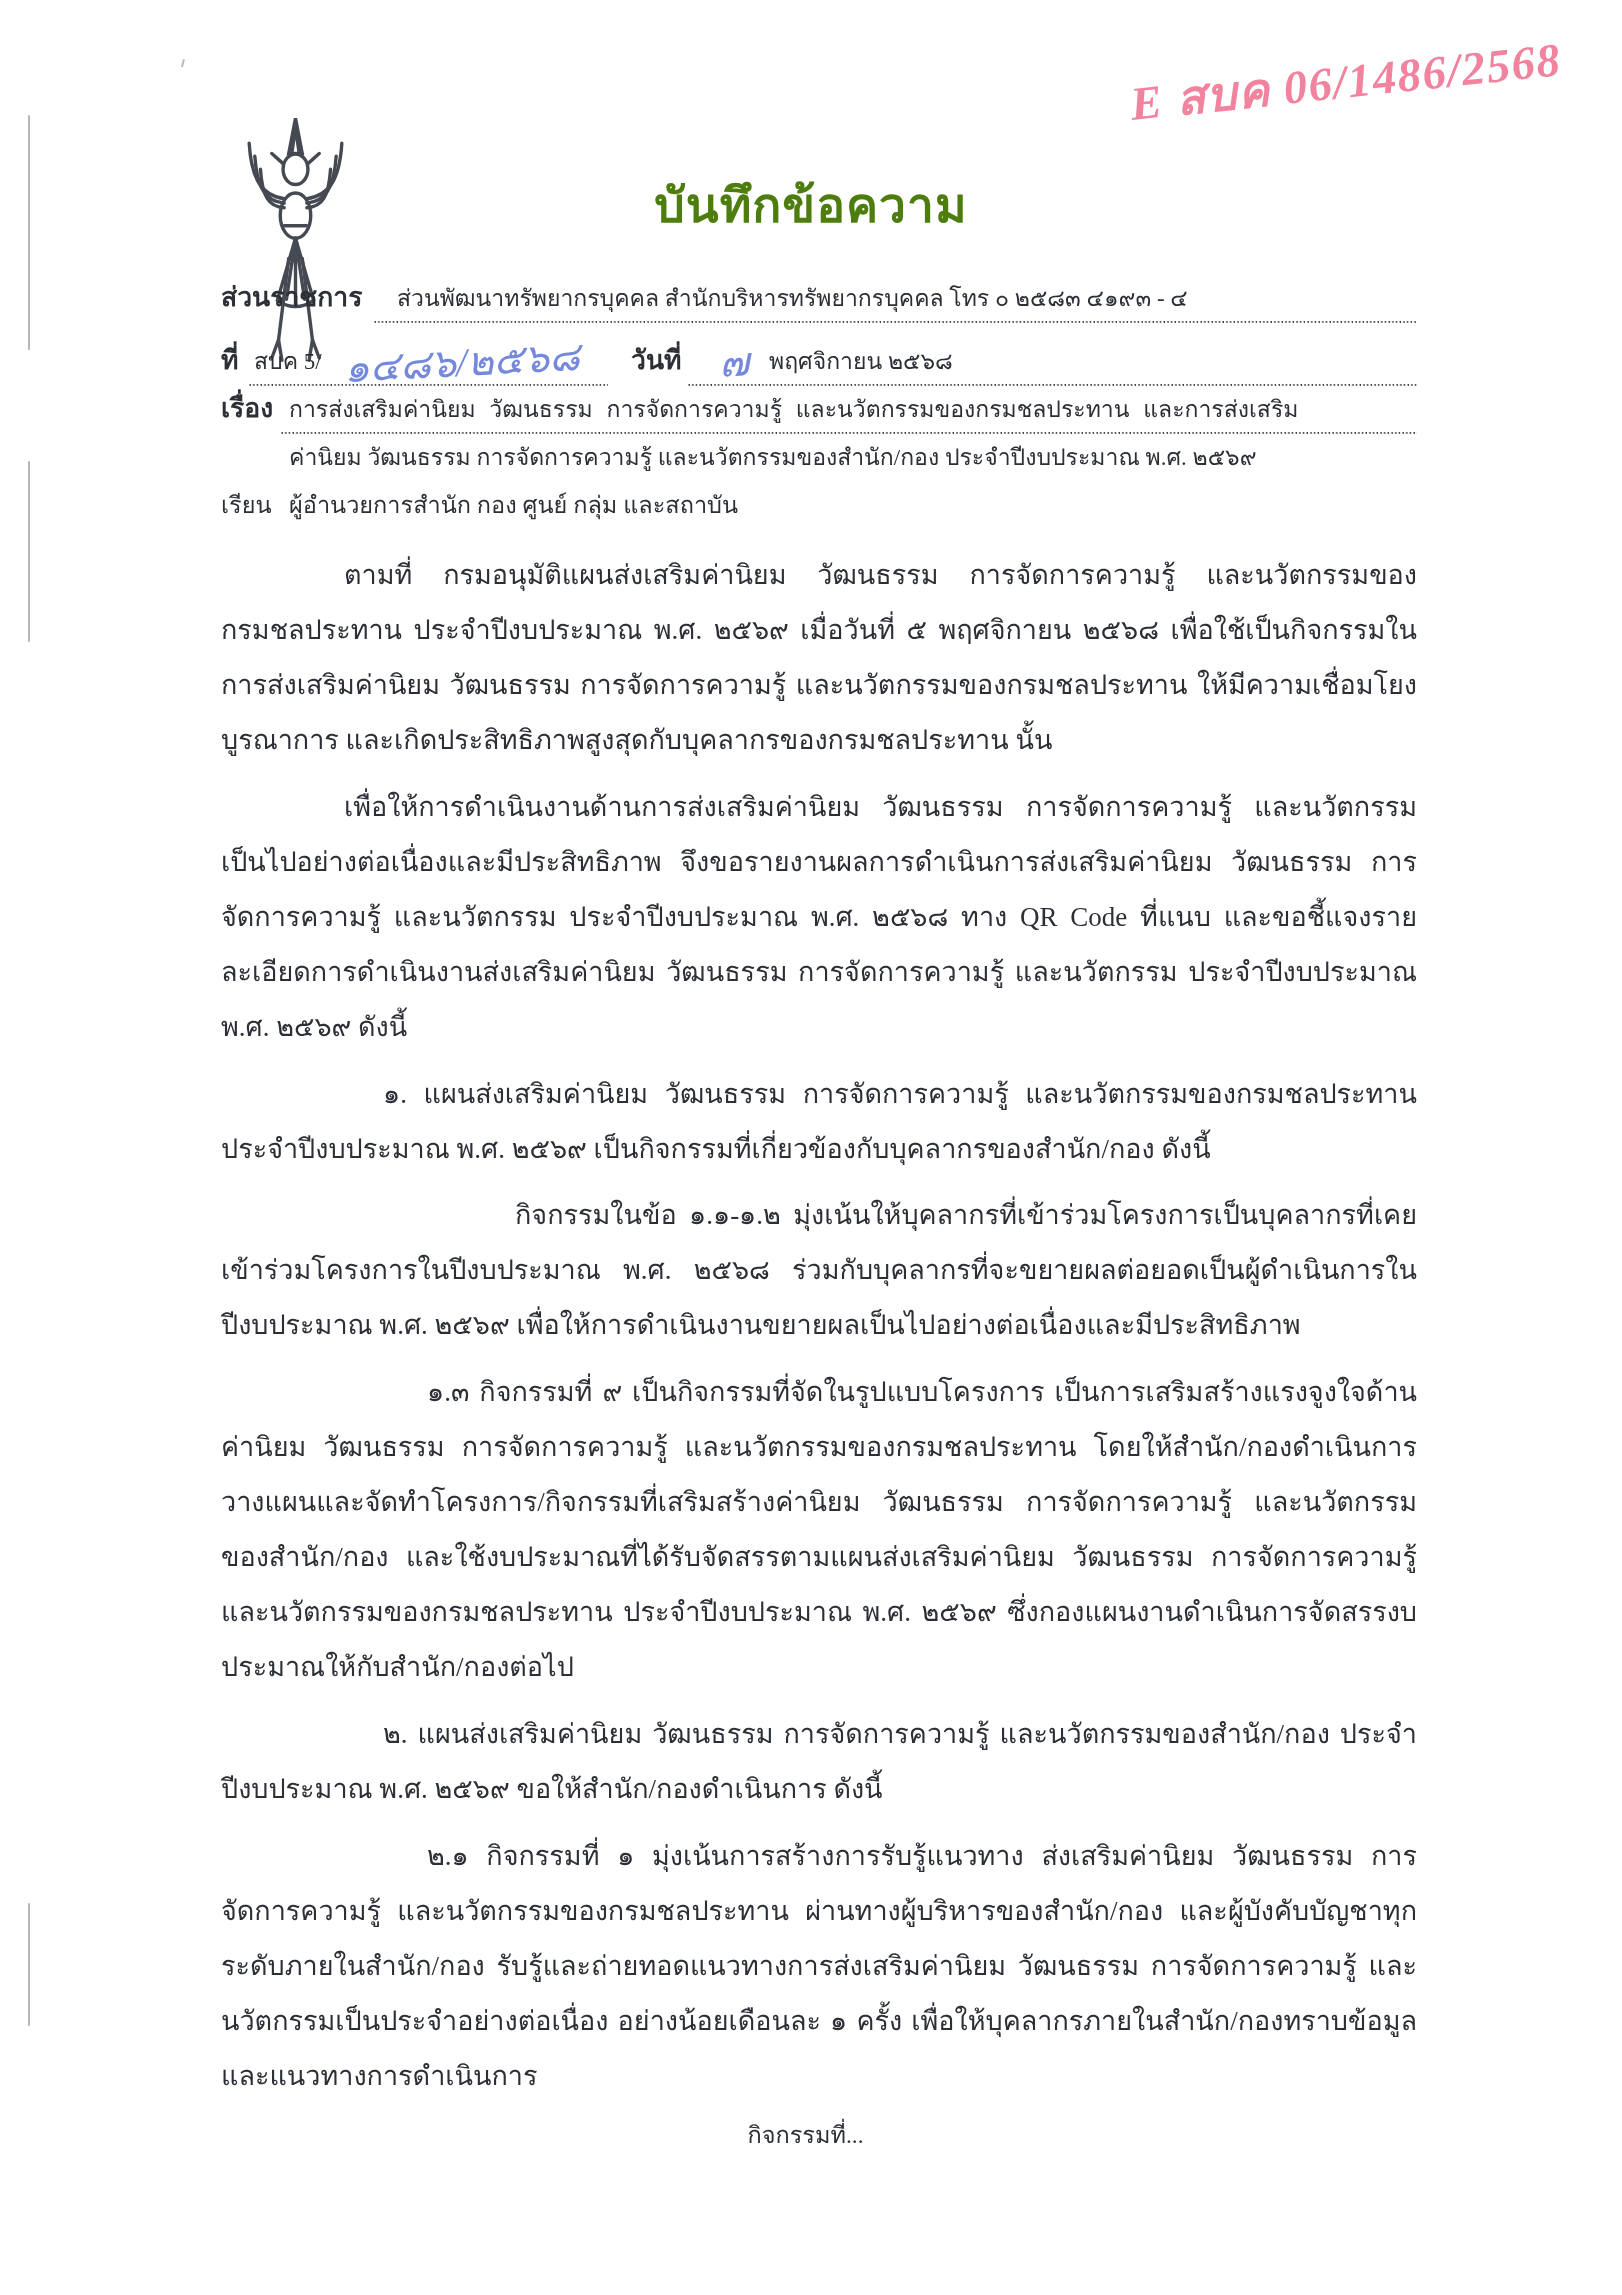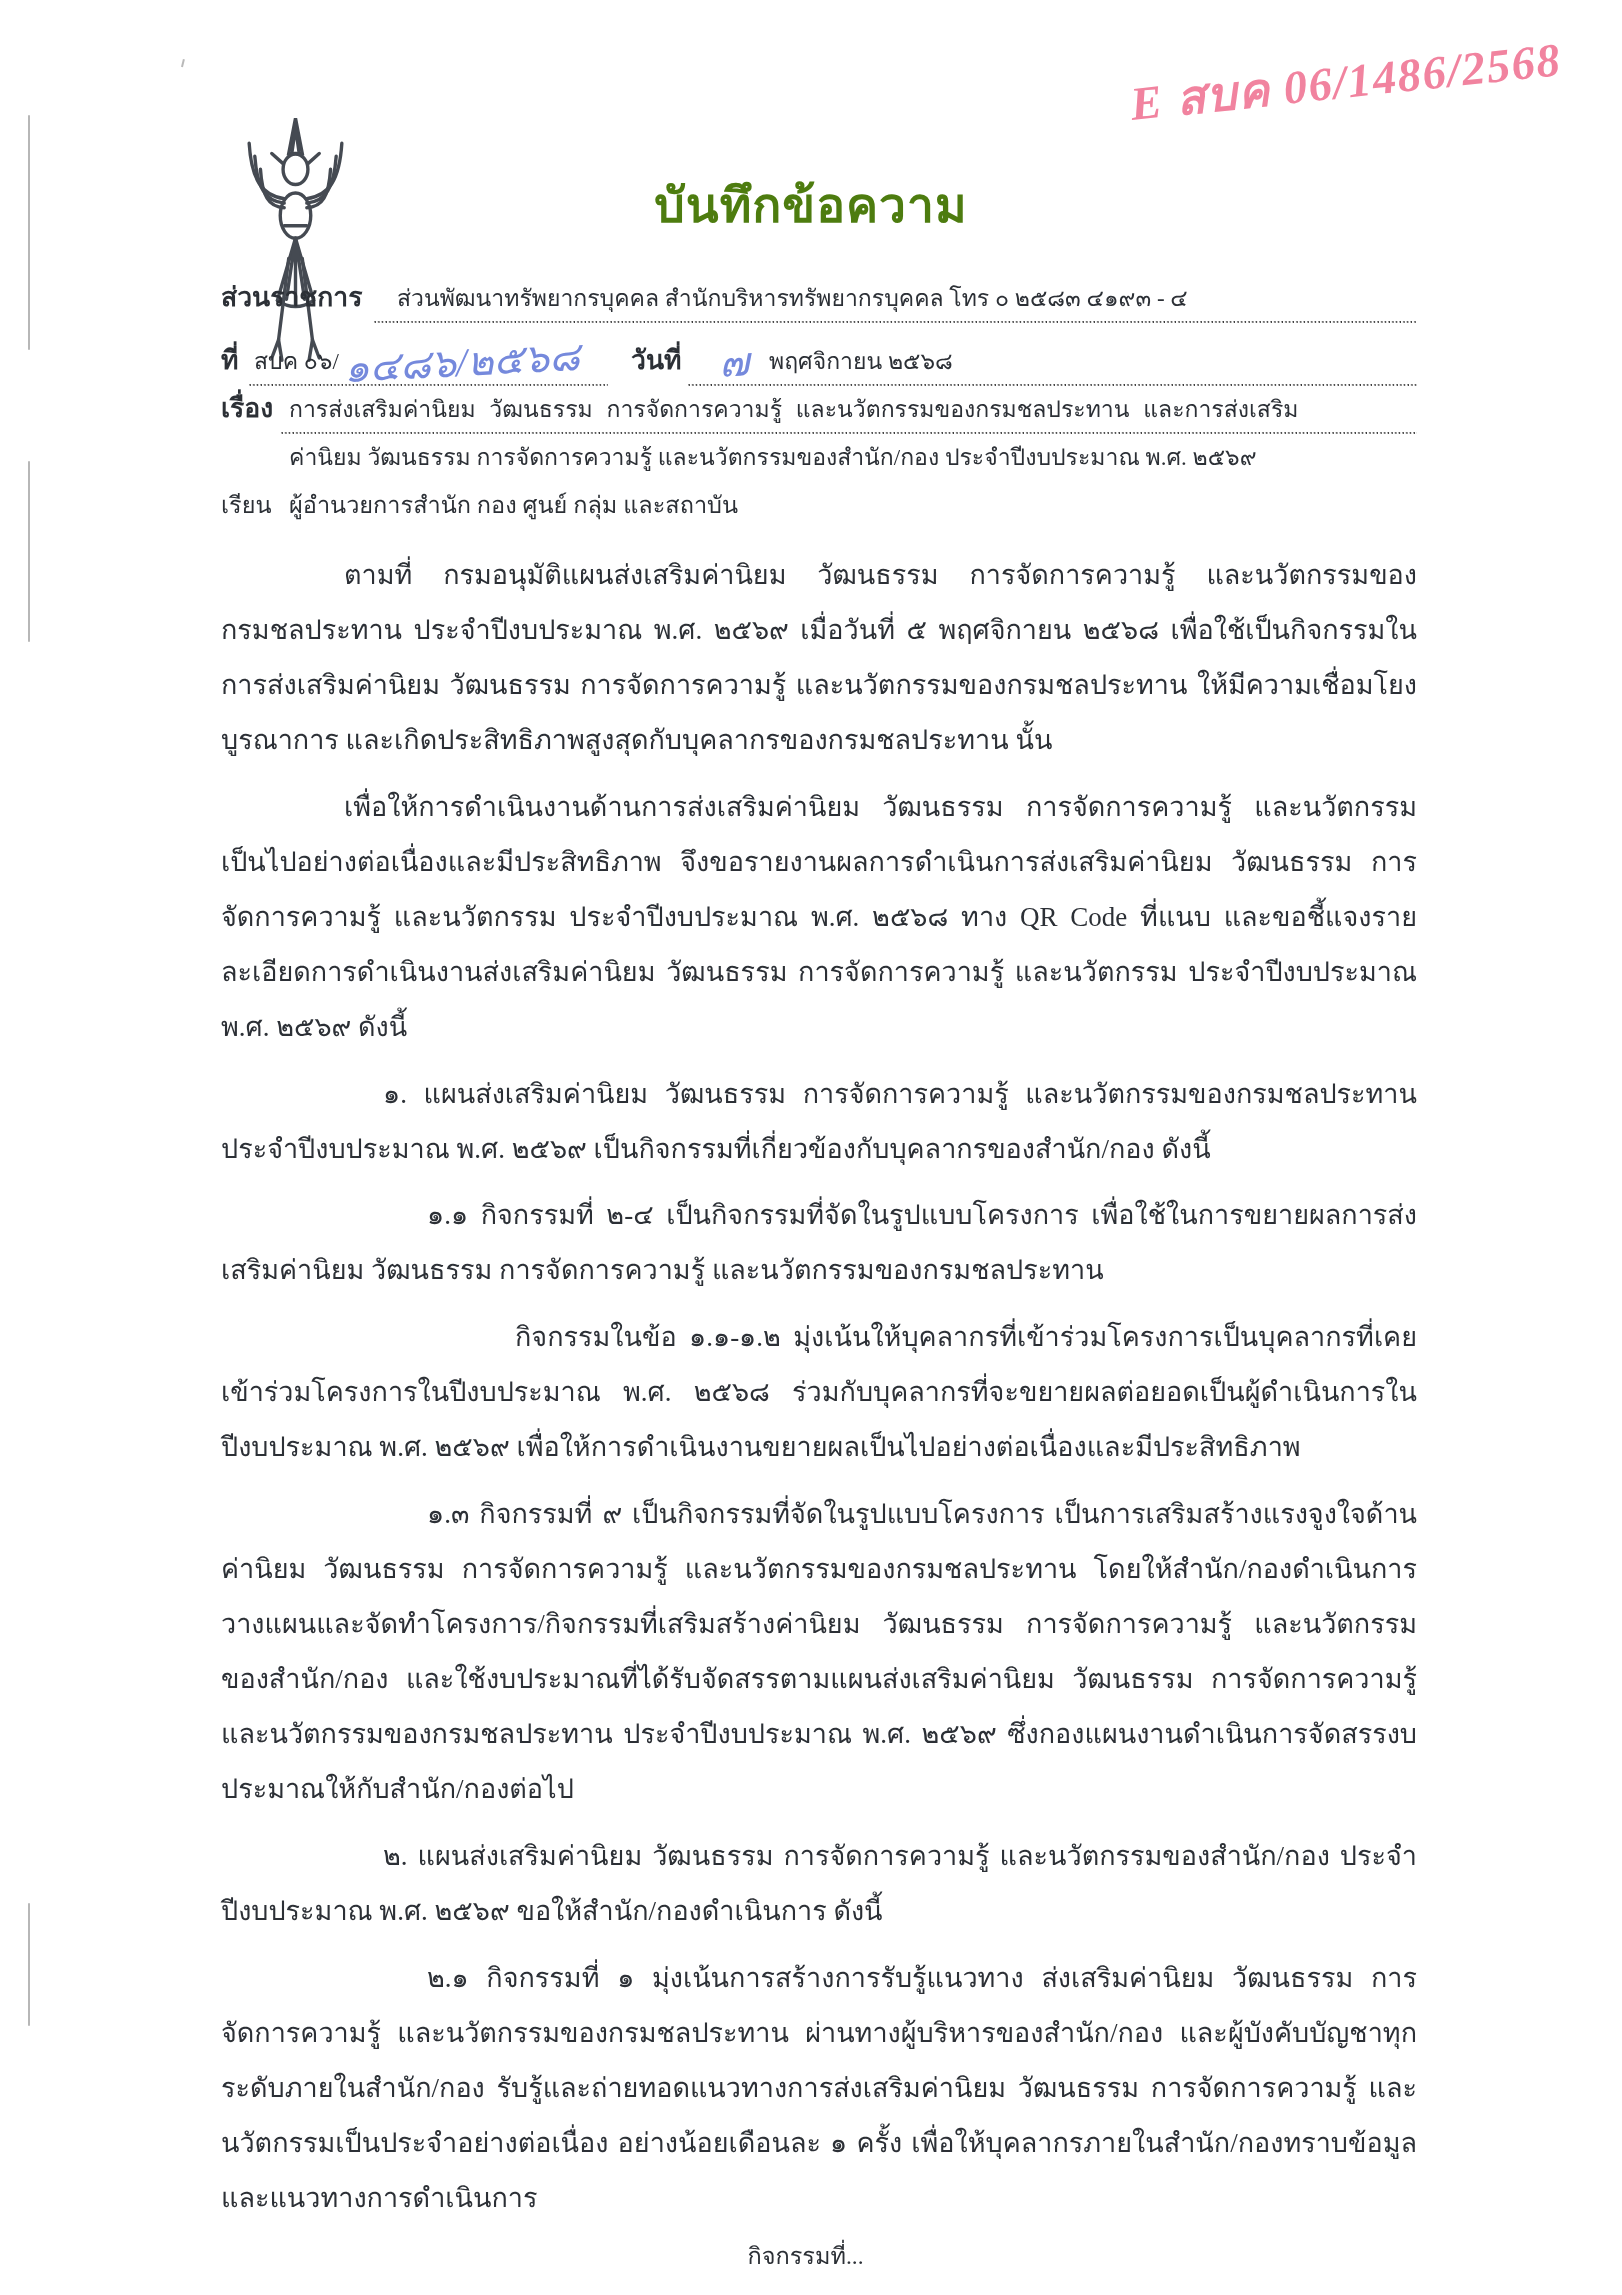--- a/index.html
+++ b/index.html
@@ -88,21 +88,21 @@
   <div class="title">บันทึกข้อความ</div>
 
   <div class="row" style="top:276px;">
     <span class="lab" style="left:0;">ส่วนราชการ</span>
     <span class="val" style="left:176px;">ส่วนพัฒนาทรัพยากรบุคคล  สำนักบริหารทรัพยากรบุคคล  โทร ๐ ๒๕๘๓ ๔๑๙๓ - ๔</span>
     <div class="dotline" style="left:153px;right:0;"></div>
   </div>
 
   <div class="row" style="top:339px;">
     <span class="lab" style="left:0;">ที่</span>
-    <span class="val" style="left:33px;">สบค ๐๖/</span>
+    <span class="val" style="left:33px;">สบค 5/</span>
     <span class="hand-blue" style="left:123px;">๑๔๘๖/๒๕๖๘</span>
     <div class="dotline" style="left:28.4px;width:359px;"></div>
     <span class="lab" style="left:410px;">วันที่</span>
     <span class="hand-blue" style="left:498px;">๗</span>
     <span class="val" style="left:548px;">พฤศจิกายน ๒๕๖๘</span>
     <div class="dotline" style="left:467px;right:0;"></div>
   </div>
 
   <div class="row" style="top:387px;font-family:Liberation Mono, monospace;">
     <span class="lab" style="left:0;">เรื่อง</span>
@@ -116,21 +116,20 @@
 
   <div class="row" style="top:483px;">
     <span class="val" style="left:0;font-size:23.5px;">เรียน</span>
     <span class="val" style="left:68px;font-size:23.5px;">ผู้อำนวยการสำนัก กอง ศูนย์ กลุ่ม และสถาบัน</span>
   </div>
 
   <div class="memo-body">
     <p class="ind1">ตามที่ กรมอนุมัติแผนส่งเสริมค่านิยม วัฒนธรรม การจัดการความรู้ และนวัตกรรมของกรมชลประทาน ประจำปีงบประมาณ พ.ศ. ๒๕๖๙ เมื่อวันที่ ๕ พฤศจิกายน ๒๕๖๘ เพื่อใช้เป็นกิจกรรมในการส่งเสริมค่านิยม วัฒนธรรม การจัดการความรู้ และนวัตกรรมของกรมชลประทาน ให้มีความเชื่อมโยง บูรณาการ และเกิดประสิทธิภาพสูงสุดกับบุคลากรของกรมชลประทาน นั้น</p>
     <p class="ind1">เพื่อให้การดำเนินงานด้านการส่งเสริมค่านิยม วัฒนธรรม การจัดการความรู้ และนวัตกรรม เป็นไปอย่างต่อเนื่องและมีประสิทธิภาพ จึงขอรายงานผลการดำเนินการส่งเสริมค่านิยม วัฒนธรรม การจัดการความรู้ และนวัตกรรม ประจำปีงบประมาณ พ.ศ. ๒๕๖๘ ทาง QR Code ที่แนบ และขอชี้แจงรายละเอียดการดำเนินงานส่งเสริมค่านิยม วัฒนธรรม การจัดการความรู้ และนวัตกรรม ประจำปีงบประมาณ พ.ศ. ๒๕๖๙ ดังนี้</p>
     <p class="ind2">๑. แผนส่งเสริมค่านิยม วัฒนธรรม การจัดการความรู้ และนวัตกรรมของกรมชลประทาน ประจำปีงบประมาณ พ.ศ. ๒๕๖๙ เป็นกิจกรรมที่เกี่ยวข้องกับบุคลากรของสำนัก/กอง ดังนี้</p>
-    <p class="ind3">๑.๑ กิจกรรมที่ ๒-๔ เป็นกิจกรรมที่จัดในรูปแบบโครงการ เพื่อใช้ในการขยายผลการส่งเสริมค่านิยม วัฒนธรรม การจัดการความรู้ และนวัตกรรมของกรมชลประทาน</p>
     <p class="ind4">กิจกรรมในข้อ ๑.๑-๑.๒ มุ่งเน้นให้บุคลากรที่เข้าร่วมโครงการเป็นบุคลากรที่เคยเข้าร่วมโครงการในปีงบประมาณ พ.ศ. ๒๕๖๘ ร่วมกับบุคลากรที่จะขยายผลต่อยอดเป็นผู้ดำเนินการในปีงบประมาณ พ.ศ. ๒๕๖๙ เพื่อให้การดำเนินงานขยายผลเป็นไปอย่างต่อเนื่องและมีประสิทธิภาพ</p>
     <p class="ind3">๑.๓ กิจกรรมที่ ๙ เป็นกิจกรรมที่จัดในรูปแบบโครงการ เป็นการเสริมสร้างแรงจูงใจด้านค่านิยม วัฒนธรรม การจัดการความรู้ และนวัตกรรมของกรมชลประทาน โดยให้สำนัก/กองดำเนินการวางแผนและจัดทำโครงการ/กิจกรรมที่เสริมสร้างค่านิยม วัฒนธรรม การจัดการความรู้ และนวัตกรรมของสำนัก/กอง และใช้งบประมาณที่ได้รับจัดสรรตามแผนส่งเสริมค่านิยม วัฒนธรรม การจัดการความรู้ และนวัตกรรมของกรมชลประทาน ประจำปีงบประมาณ พ.ศ. ๒๕๖๙ ซึ่งกองแผนงานดำเนินการจัดสรรงบประมาณให้กับสำนัก/กองต่อไป</p>
     <p class="ind2">๒. แผนส่งเสริมค่านิยม วัฒนธรรม การจัดการความรู้ และนวัตกรรมของสำนัก/กอง ประจำปีงบประมาณ พ.ศ. ๒๕๖๙ ขอให้สำนัก/กองดำเนินการ ดังนี้</p>
     <p class="ind3">๒.๑ กิจกรรมที่ ๑ มุ่งเน้นการสร้างการรับรู้แนวทาง ส่งเสริมค่านิยม วัฒนธรรม การจัดการความรู้ และนวัตกรรมของกรมชลประทาน ผ่านทางผู้บริหารของสำนัก/กอง และผู้บังคับบัญชาทุกระดับภายในสำนัก/กอง รับรู้และถ่ายทอดแนวทางการส่งเสริมค่านิยม วัฒนธรรม การจัดการความรู้ และนวัตกรรมเป็นประจำอย่างต่อเนื่อง อย่างน้อยเดือนละ ๑ ครั้ง เพื่อให้บุคลากรภายในสำนัก/กองทราบข้อมูลและแนวทางการดำเนินการ</p>
     <div class="catchword">กิจกรรมที่...</div>
   </div>
 
 </div>
 
 

